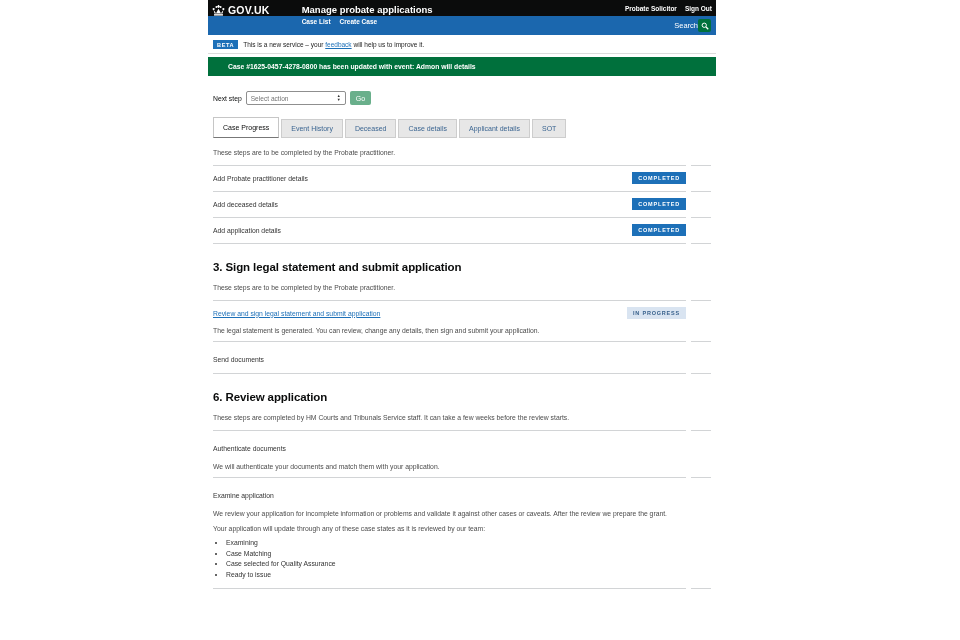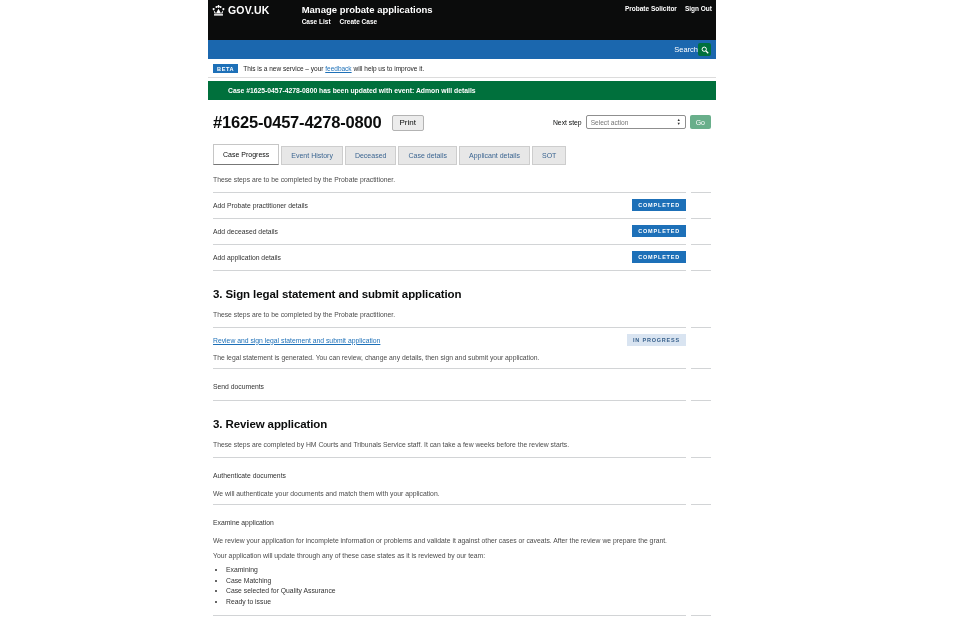--- a/index.html
+++ b/index.html
@@ -1,21 +1,21 @@
 <!DOCTYPE html>
 <html><head>
 <meta charset="utf-8">
 <style>
   * { box-sizing: border-box; margin: 0; padding: 0; }
   html,body { width: 960px; height: 640px; background: #fff; overflow: hidden;
     font-family: "Liberation Sans", sans-serif; color: #0b0c0c; }
   .app { width: 508px; margin-left: 208px; }
 
   
-  .govuk-header { background: #0b0c0c; height: 40px; display: flex; padding: 0 4px; }
+  .govuk-header { background: #0b0c0c; height: 16px; display: flex; padding: 0 4px; }
   .logo-area { display: flex; align-items: center; gap: 3px; height: 16px; margin-top: 2px; cursor: pointer; }
   .logo-text { color: #fff; font-weight: bold; font-size: 10.5px; letter-spacing: 0.2px; }
   .service-col { margin-left: 32px; padding-top: 4px; }
   .service-name { color: #fff; font-weight: bold; font-size: 9.5px; }
   .header-nav { display: flex; gap: 9px; margin-top: 3px; }
   .header-nav span { color: #fff; font-weight: bold; font-size: 6.5px; cursor: pointer; }
   .header-right { margin-left: auto; padding-top: 5px; display: flex; gap: 8px; }
   .header-right span { color: #fff; font-weight: bold; font-size: 6.5px; }
 
   
@@ -131,24 +131,20 @@
     <span class="phase-text"><span>This is a new service – your </span><span class="inline-link">feedback</span><span> will help us to improve it.</span></span>
   </div>
 
   <div class="alert-bar">
     <span>Case #1625-0457-4278-0800 has been updated with event: Admon will details</span>
   </div>
 
   <div class="main">
 
     <div class="title-row">
-      <div class="title-left">
-        <h1 class="case-title">#1625-0457-4278-0800</h1>
-        <button class="print-btn">Print</button>
-      </div>
       <div class="next-step">
         <span class="next-step-label">Next step</span>
         <div class="select-box">
           <span class="select-value">Select action</span>
           <span class="spinner">
               <span>▲</span>
               <span>▼</span>
             </span>
         </div>
         <button class="go-btn">Go</button>
@@ -222,21 +218,21 @@
         <div class="trow item">
           <div class="tc tc-main">
             <span class="task-label">Send documents</span>
           </div>
             <div class="tc tc-side"></div>
         </div>
       </div>
     </section>
 
     <section>
-      <h2 class="section-heading">3. Review application</h2>
+      <h2 class="section-heading">6. Review application</h2>
       <p class="section-intro">These steps are completed by HM Courts and Tribunals Service staff. It can take a few weeks before the review starts.</p>
       <div class="task-table">
         <div class="trow tline">
             <div class="tc tc-main"></div>
             <div class="tc tc-side"></div>
           </div>
         <div class="trow item">
           <div class="tc tc-main">
             <span class="task-label">Authenticate documents</span>
             <p class="task-desc">We will authenticate your documents and match them with your application.</p>

